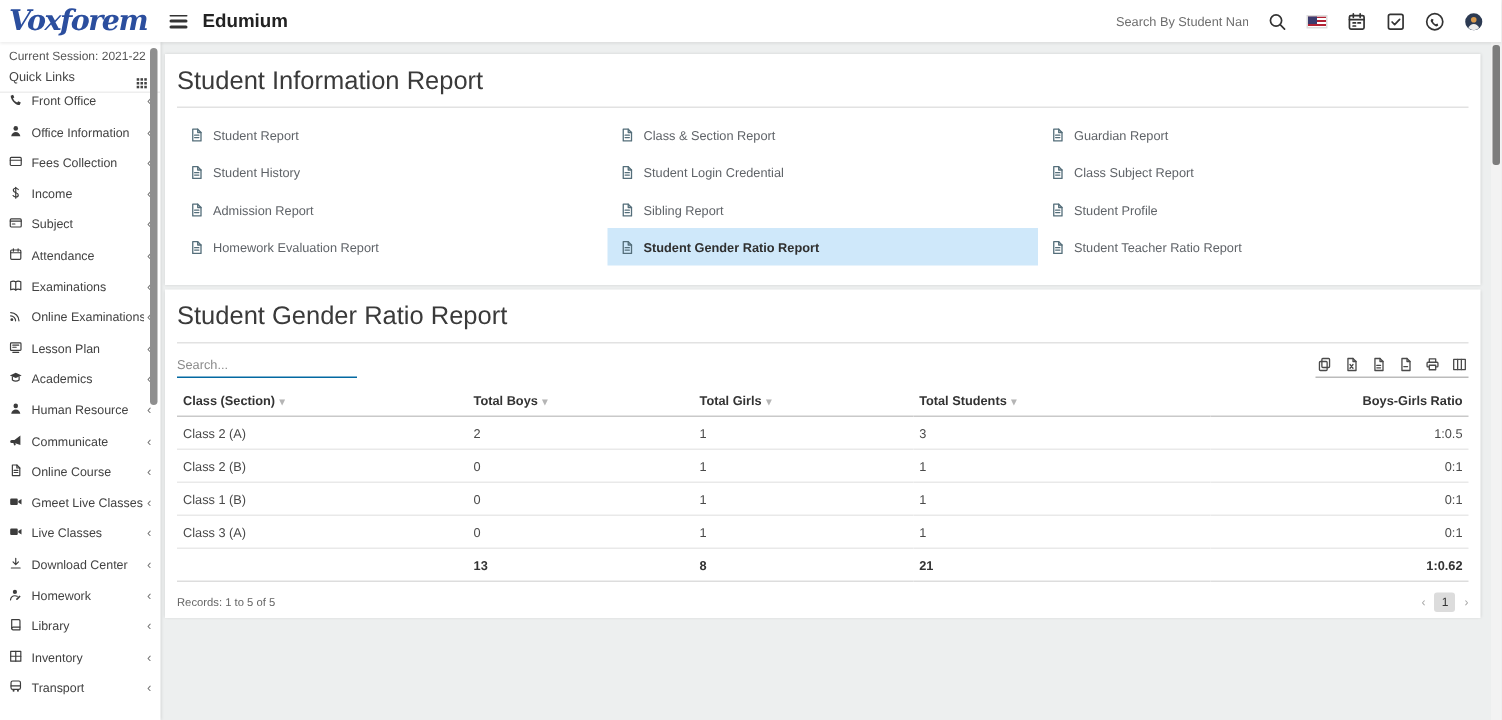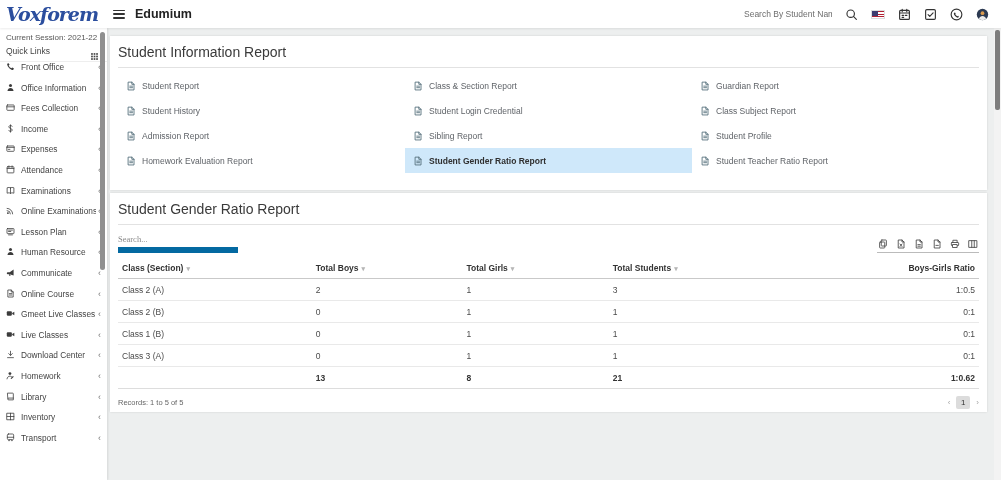--- a/index.html
+++ b/index.html
@@ -49,31 +49,31 @@
   .nav-item .nlabel { flex:1; font-size:8.3px; color:#424242; margin-left:6px; white-space:nowrap; overflow:hidden; }
   .nav-item .chev { font-size:9px; color:#777; margin-left:2px; }
   .side-scrollbar { position:absolute; top:4px; right:2px; width:5px; height:238px; background:#8f8f8f; border-radius:3px; }
   
   .main { position:absolute; left:107px; top:28px; right:0; bottom:0; }
   .page-scrollbar { position:absolute; right:0; top:0; width:7px; bottom:0; background:#f3f3f3; }
   .page-scrollbar .thumb { position:absolute; top:2px; left:1px; width:5px; height:80px; background:#7d7d7d; border-radius:2px; }
   .card { position:absolute; left:3px; right:14px; background:#fff; box-shadow:0 0 2px rgba(0,0,0,.12); padding:0 8px; }
   .card1 { top:8px; height:154px; }
   .card2 { top:165px; height:219px; }
-  .card-title { font-size:14px; color:#3a3a3a; padding:8px 0 7px; border-bottom:1px solid #e2e2e2; }
+  .card-title { font-size:17px; color:#3a3a3a; padding:8px 0 7px; border-bottom:1px solid #e2e2e2; }
   
   .links-grid { display:grid; grid-template-columns:repeat(3,1fr); margin-top:5px; }
   .rlink { height:25px; display:flex; align-items:center; gap:6px; padding:0 8px; font-size:8.5px; color:#5f6368; cursor:pointer; }
   .rlink .dicon { width:10px; height:10px; color:#546e7a; flex:none; display:inline-flex; }
   .rlink .dicon svg { width:100%; height:100%; }
   .rlink.active { background:var(--accent,#cfe8fa); font-weight:bold; color:#2f2f2f; }
   
   .toolbar { display:flex; align-items:flex-end; justify-content:space-between; margin-top:7px; }
-  .tbl-search { border:none; border-bottom:6px solid #0369a1; outline:none; width:120px;
-    font-size:8.5px; padding:2px 0 3px; color:#555; font-family:Liberation Serif, serif; background:transparent; }
+  .tbl-search { border:none; border-bottom:1px solid #0369a1; outline:none; width:120px;
+    font-size:8.5px; padding:2px 0 3px; color:#555; font-family:Liberation Sans, sans-serif; background:transparent; }
   .tbl-search::placeholder { color:#8a8a8a; }
   .export-group { display:flex; gap:8px; border-bottom:1px solid #bbb; padding:0 1px 3px; }
   .eicon { width:10px; height:10px; color:#4a4a4a; cursor:pointer; display:inline-flex; }
   .eicon svg { width:100%; height:100%; }
   
   table { width:100%; border-collapse:collapse; font-size:8.5px; margin-top:4px; table-layout:fixed; }
   col.c1{width:22.5%} col.c2{width:17.5%} col.c3{width:17%} col.c4{width:23%} col.c5{width:20%}
   th { text-align:left; font-weight:bold; color:#333; padding:6px 4px 5px; border-bottom:1px solid #c9c9c9; }
   th .sort { color:#b5b5b5; font-size:7px; margin-left:3px; }
   td { padding:5.5px 4px; border-bottom:1px solid #e9e9e9; color:#4a4a4a; }
@@ -197,21 +197,21 @@
         <span class="nlabel">Income</span>
         <span class="chev">‹</span>
       </div>
     <div class="nav-item">
         <span class="nicon">
           <svg viewBox="0 0 16 16" fill="none" stroke="currentColor" stroke-width="1.4" stroke-linecap="round" stroke-linejoin="round">
             <rect x="1.5" y="3.5" width="13" height="9.5" rx="1.2"></rect>
             <path d="M1.5 6h13M4 9.5h3"></path>
           </svg>
         </span>
-        <span class="nlabel">Expenses</span>
+        <span class="nlabel">Subject</span>
         <span class="chev">‹</span>
       </div>
     <div class="nav-item">
         <span class="nicon">
           <svg viewBox="0 0 16 16" fill="none" stroke="currentColor" stroke-width="1.4" stroke-linecap="round" stroke-linejoin="round">
             <rect x="2" y="3" width="12" height="11" rx="1.2"></rect>
             <path d="M2 6.2h12M5.2 1.6v2.8M10.8 1.6v2.8"></path>
           </svg>
         </span>
         <span class="nlabel">Attendance</span>
@@ -238,20 +238,30 @@
         <span class="chev">‹</span>
       </div>
     <div class="nav-item">
         <span class="nicon">
           <svg viewBox="0 0 16 16" fill="none" stroke="currentColor" stroke-width="1.4" stroke-linecap="round" stroke-linejoin="round">
             <rect x="1.8" y="2.8" width="12.4" height="9" rx="1"></rect>
             <path d="M4.5 14h7M4.5 5.5h7M4.5 8h4"></path>
           </svg>
         </span>
         <span class="nlabel">Lesson Plan</span>
+        <span class="chev">‹</span>
+      </div>
+    <div class="nav-item">
+        <span class="nicon">
+          <svg viewBox="0 0 16 16" fill="none" stroke="currentColor" stroke-width="1.4" stroke-linecap="round" stroke-linejoin="round">
+            <path d="M8 2.6 15 5.8 8 9 1 5.8z" fill="currentColor" stroke="none"></path>
+            <path d="M4 7.6v3.6c2.5 1.6 5.5 1.6 8 0V7.6"></path>
+          </svg>
+        </span>
+        <span class="nlabel">Academics</span>
         <span class="chev">‹</span>
       </div>
     <div class="nav-item">
         <span class="nicon">
           <svg viewBox="0 0 16 16" fill="none" stroke="currentColor" stroke-width="1.4" stroke-linecap="round" stroke-linejoin="round">
             <circle cx="8" cy="4.6" r="2.7" fill="currentColor" stroke="none"></circle>
             <path d="M2.6 14c.4-3.3 2.6-5.2 5.4-5.2s5 1.9 5.4 5.2z" fill="currentColor" stroke="none"></path>
           </svg>
         </span>
         <span class="nlabel">Human Resource</span>

